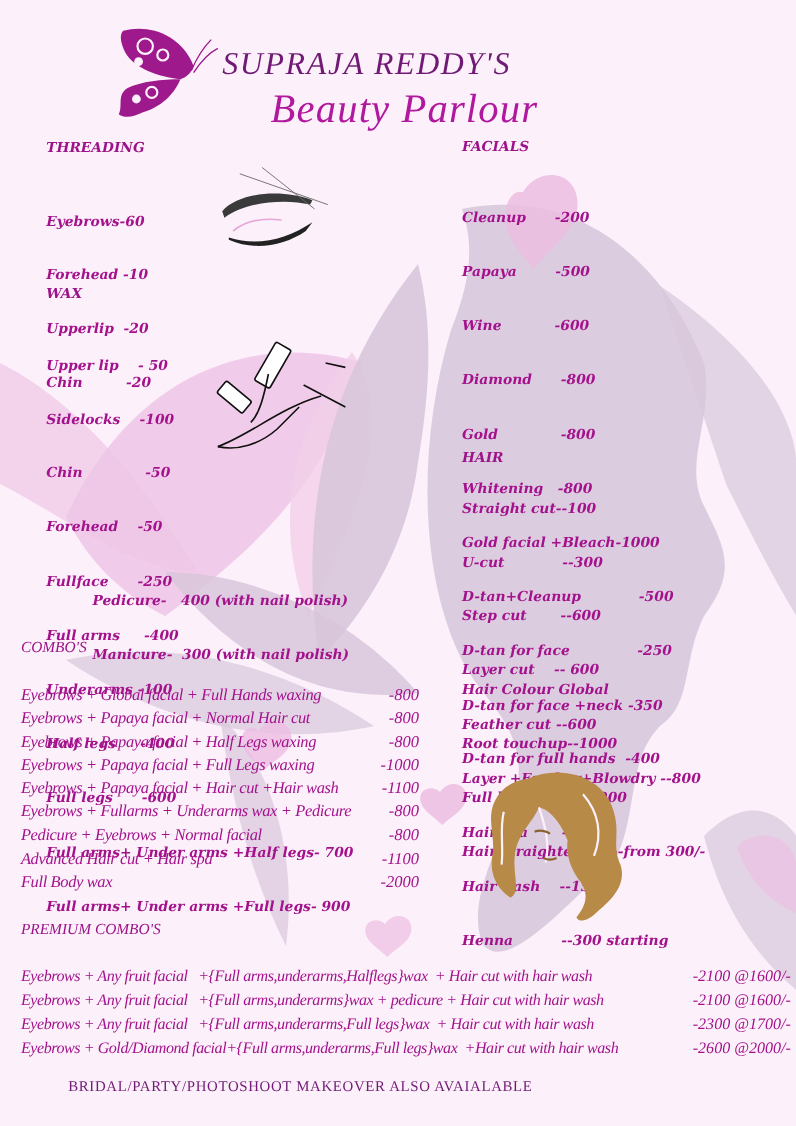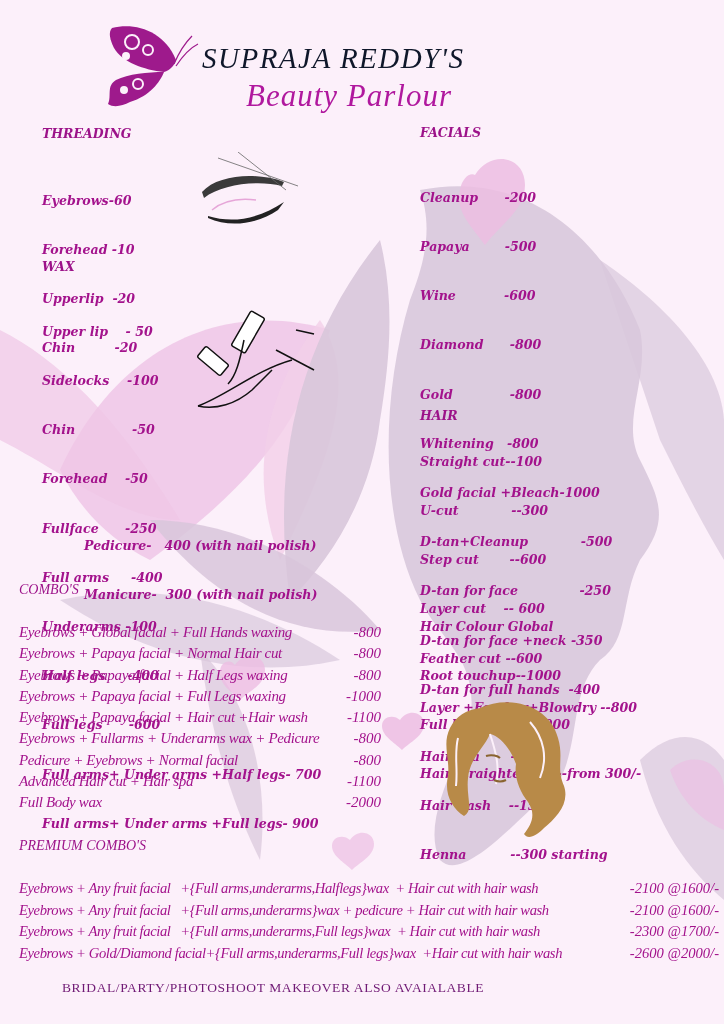--- a/index.html
+++ b/index.html
@@ -8,25 +8,25 @@
     background: #fcf0fa;
     font-family: "DejaVu Serif", serif;
     color: #a3128c;
   }
   .bg-art { position: absolute; left: 0; top: 0; width: 724px; height: 1024px; z-index: 0; }
   .layer { position: absolute; z-index: 2; }
   .logo-butterfly { position: absolute; left: 104px; top: 20px; width: 96px; height: 92px; z-index: 2; }
   .title1 {
     position: absolute; left: 202px; top: 42px; z-index: 2;
     font-family: "Liberation Serif", serif; font-style: italic; font-size: 29px;
-    color: #0f172a; letter-spacing: 1.5px;
+    color: #701a75; letter-spacing: 1.5px;
   }
   .title2 {
     position: absolute; left: 246px; top: 78px; z-index: 2;
-    font-family: "Liberation Serif", serif; font-style: italic; font-size: 31px;
+    font-family: "Liberation Serif", serif; font-style: italic; font-size: 37px;
     color: #b0189e; letter-spacing: 1px;
   }
   .sec-head {
     font-family: "DejaVu Serif", serif; font-style: italic; font-weight: bold;
     font-size: 12.5px; color: #9c1289; white-space: pre;
   }
   .svc {
     font-family: "DejaVu Serif", serif; font-style: italic; font-weight: bold;
     font-size: 12.6px; line-height: 16.4px; color: #a3128c; white-space: pre;
   }

